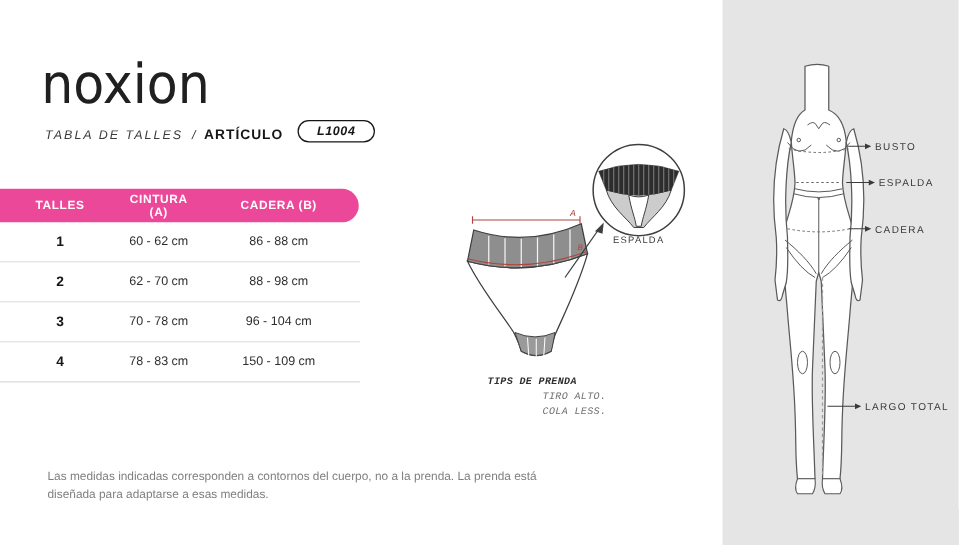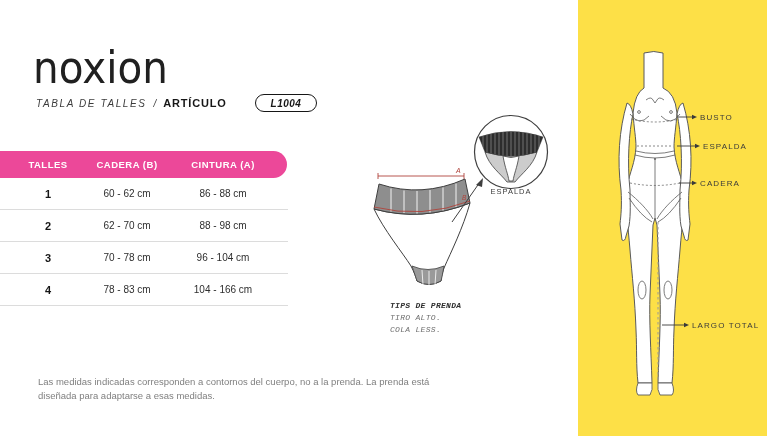--- a/index.html
+++ b/index.html
@@ -4,49 +4,49 @@
 <style>
   * { margin:0; padding:0; box-sizing:border-box; }
   html,body { width:767px; height:436px; background:#fff; overflow:hidden; }
   body { font-family:"Liberation Sans", sans-serif; color:#1d1d1d; position:relative; }
   .screen { position:absolute; inset:0; width:711px; height:436px; background:#ffffff;padding-left:24px; }
 
   
   .logo { position:absolute; left:33px; top:46px; font-family:"DejaVu Sans", sans-serif;
           font-size:44px; line-height:44px; letter-spacing:0px; color:#202020;
           transform:scaleX(.92); transform-origin:left center; }
-  .subtitle-row { position:absolute; left:36px; top:92px; height:22px; display:flex; align-items:center; }
+  .subtitle-row { position:absolute; left:36px; top:92px; height:22px; display:flex; align-items:flex-end; }
   .subtitle-italic { font-style:italic; font-size:10px; letter-spacing:1.6px; color:#3c3c3c; }
   .subtitle-sep { font-style:italic; font-size:10px; color:#3c3c3c; margin:0 7px; }
   .subtitle-bold { font-weight:bold; font-size:11px; letter-spacing:0.8px; color:#161616; }
-  .article-badge { margin-left:28px; border:1.6px solid #161616; border-radius:11px;
+  .article-badge { margin-left:11px; border:1.6px solid #161616; border-radius:11px;
                    padding:3px 15px 2px; font-size:10px; font-weight:bold; font-style:italic;
                    color:#161616; letter-spacing:0.5px; }
 
   
   .size-table { position:absolute; left:0; top:151px; width:288px; }
   .table-head { width:287px; height:27px; background:#ec4899; border-radius:0 14px 14px 0;
                 display:grid; grid-template-columns:96px 62px 130px; align-items:center; }
   .table-head .th { color:#ffffff; font-weight:bold; font-size:9.5px; letter-spacing:0.5px; text-align:center; }
   .table-row { width:288px; height:32px; display:grid; grid-template-columns:96px 62px 130px;
                align-items:center; border-bottom:1px solid #dcdcdc; background:#fff; }
   .table-row .td { text-align:center; font-size:10px; color:#2e2e2e; }
   .table-row .td.size-num { font-weight:bold; font-size:11px; color:#161616; }
 
   
   .garment-front { position:absolute; left:365px; top:160px; }
   .back-circle   { position:absolute; left:469px; top:110px; }
   .espalda-label { position:absolute; left:469px; top:187px; width:84px; text-align:center;
                    font-size:7.5px; letter-spacing:1px; color:#3c3c3c; }
   .tips { position:absolute; left:390px; top:301px;font-family:Liberation Mono, monospace; }
   .tips-title { font-size:8px; font-weight:bold; font-style:italic; letter-spacing:0.3px; color:#2f2f2f; }
-  .tips-line  { font-size:8px; font-style:italic; letter-spacing:0.3px; color:#6f6f6f; margin-top:3px; }
-
-  
-  .body-panel { position:absolute; left:578px; top:0; width:189px; height:436px; background:#fde047; }
+  .tips-line  { font-size:8px; font-style:italic; letter-spacing:0.3px; color:#6f6f6f; margin-top:3px;margin-left:44px; }
+
+  
+  .body-panel { position:absolute; left:578px; top:0; width:189px; height:436px; background:#e5e5e5; }
   .body-panel svg { position:absolute; left:0; top:0; }
   .fig-label { position:absolute; font-size:8px; letter-spacing:1.1px; color:#3a3a3a; white-space:nowrap; }
   .fig-label.busto   { left:122px; top:113px; }
   .fig-label.cintura { left:125px; top:142px; }
   .fig-label.cadera  { left:122px; top:179px; }
   .fig-label.largo   { left:114px; top:321px; }
 
   
   .disclaimer { position:absolute; left:38px; top:375px; width:412px; font-size:9.5px;
                 color:#7f7f7f; line-height:13.5px; }
@@ -60,42 +60,42 @@
   <div class="subtitle-row">
     <span class="subtitle-italic">TABLA DE TALLES</span>
     <span class="subtitle-sep">/</span>
     <span class="subtitle-bold">ARTÍCULO</span>
     <span class="article-badge">L1004</span>
   </div>
 
   <div class="size-table">
     <div class="table-head">
       <div class="th">TALLES</div>
+      <div class="th">CINTURA (A)</div>
       <div class="th">CADERA (B)</div>
-      <div class="th">CINTURA (A)</div>
     </div>
     <div class="table-row">
       <div class="td size-num">1</div>
       <div class="td">60 - 62 cm</div>
       <div class="td">86 - 88 cm</div>
     </div>
     <div class="table-row">
       <div class="td size-num">2</div>
       <div class="td">62 - 70 cm</div>
       <div class="td">88 - 98 cm</div>
     </div>
     <div class="table-row">
       <div class="td size-num">3</div>
       <div class="td">70 - 78 cm</div>
       <div class="td">96 - 104 cm</div>
     </div>
     <div class="table-row">
       <div class="td size-num">4</div>
       <div class="td">78 - 83 cm</div>
-      <div class="td">104 - 166 cm</div>
+      <div class="td">150 - 109 cm</div>
     </div>
   </div>
 
   <svg class="garment-front" width="132" height="146" viewBox="0 0 132 146">
 
     <g stroke="#b0443c" stroke-width="0.9">
       <line x1="13" y1="16" x2="99" y2="16"></line>
       <line x1="13" y1="13" x2="13" y2="19"></line>
       <line x1="99" y1="13" x2="99" y2="19"></line>
     </g>

